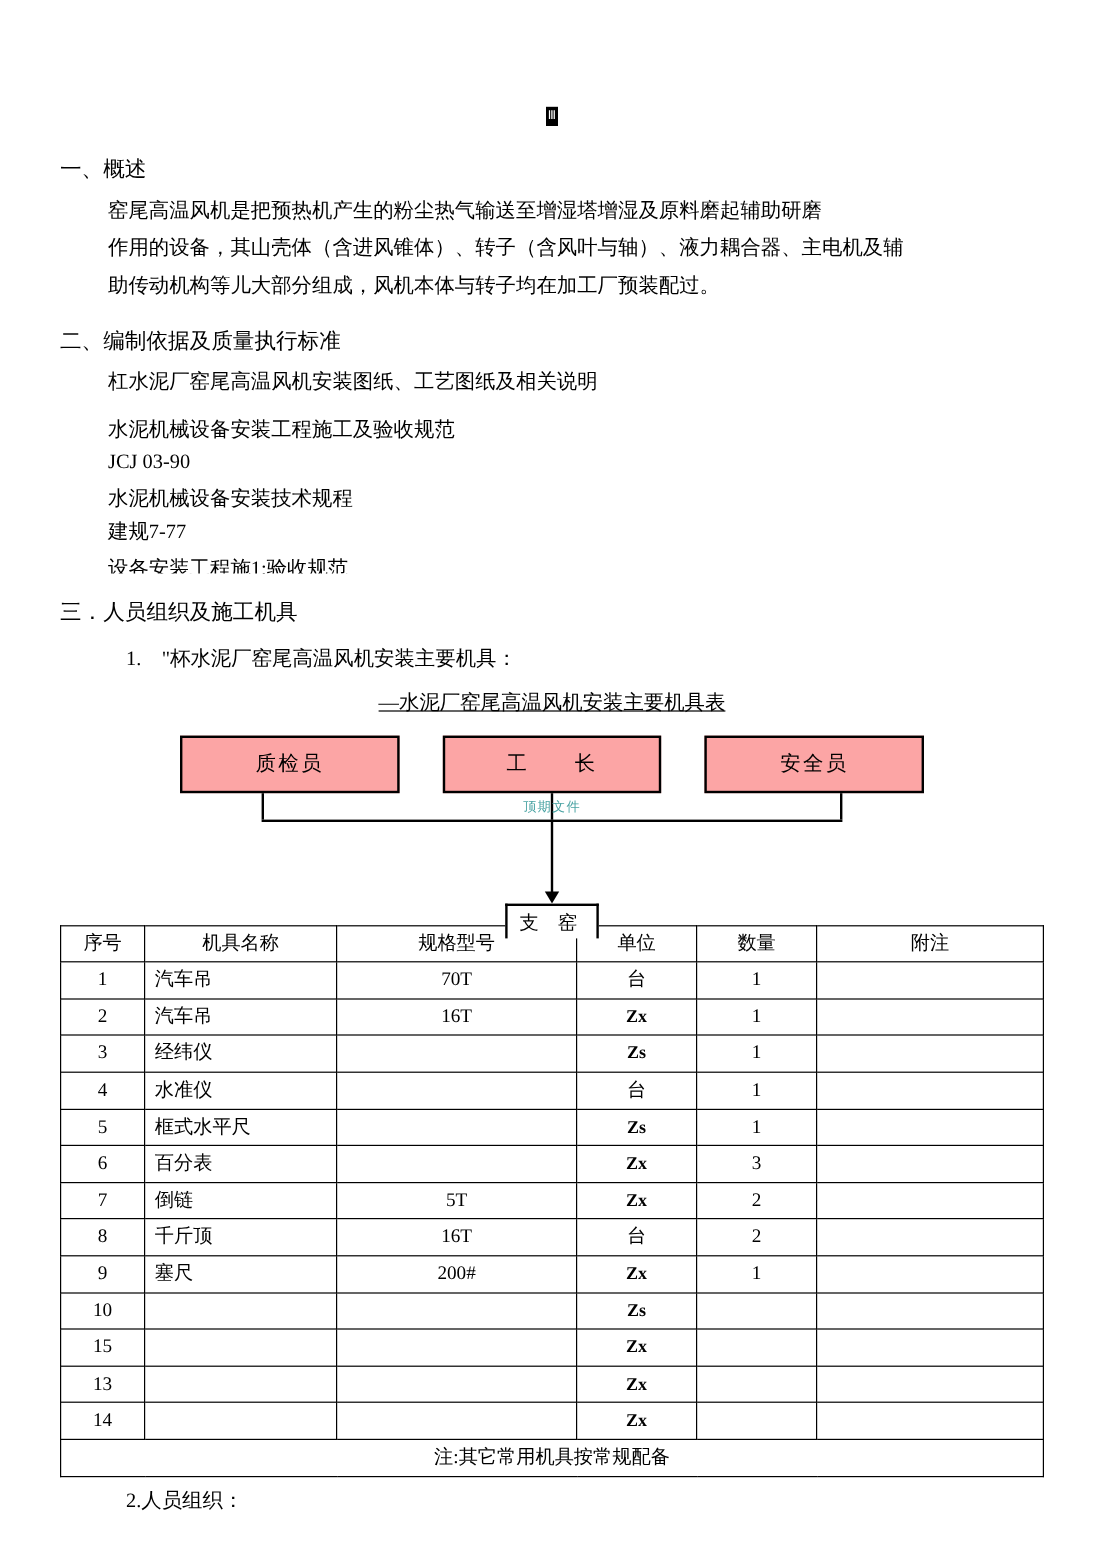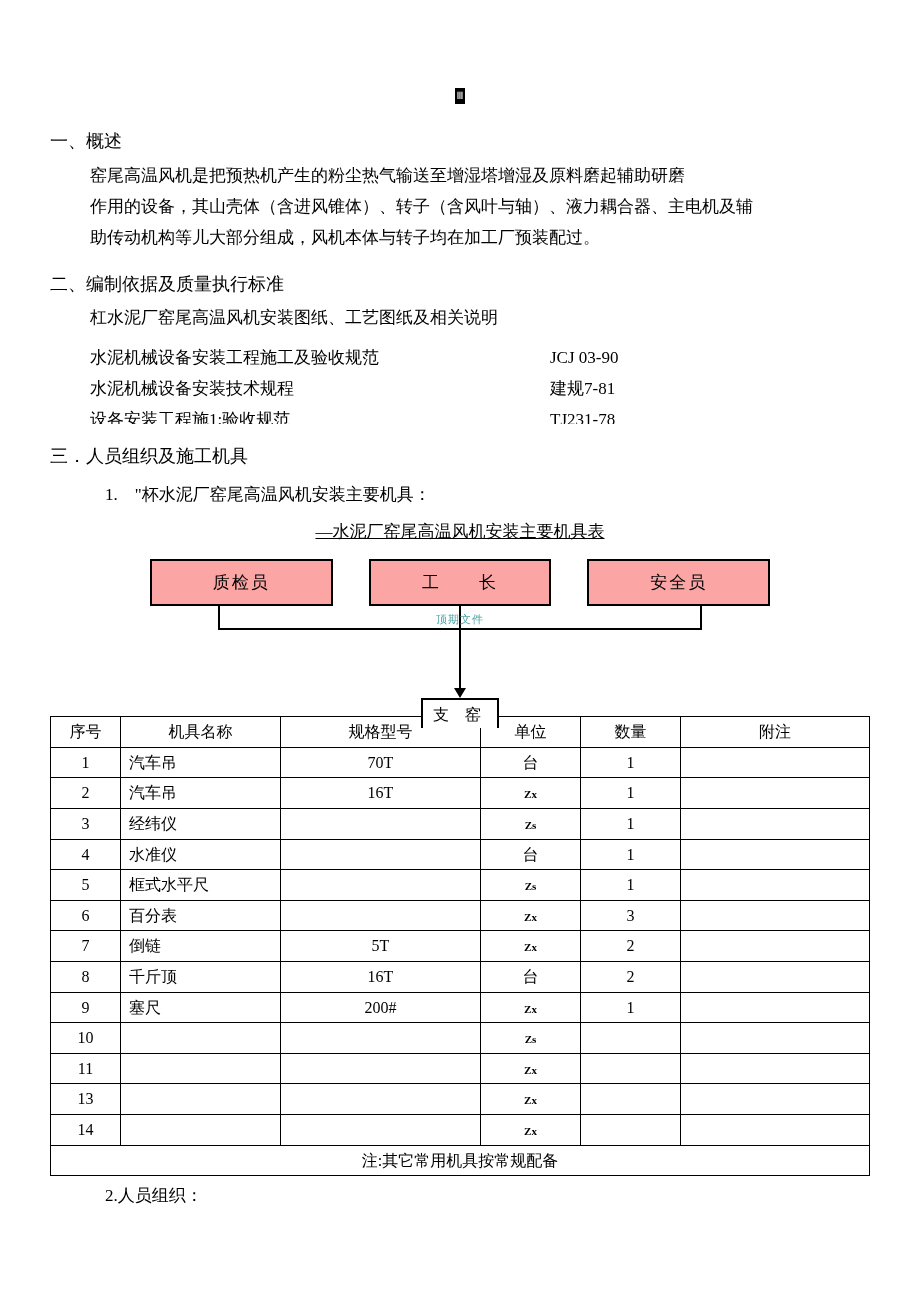--- a/index.html
+++ b/index.html
@@ -30,20 +30,21 @@
     }
     .indent1 { margin-left: 40px; }
     .para { margin-bottom: 4px; }
     .standards {
       margin-left: 40px;
       margin-top: 12px;
     }
     .std-row {
       display: flex;
       margin-bottom: 4px;
+      flex-direction: column;
     }
     .std-name { width: 460px; }
     .std-code { }
     .truncated { overflow: hidden; white-space: nowrap; }
     .sub-item {
       margin-left: 55px;
       margin-top: 10px;
       margin-bottom: 10px;
     }
     .table-title {
@@ -152,21 +153,21 @@
       vertical-align: middle;
     }
     table.equip th { font-weight: normal; }
     table.equip td.name { text-align: left; padding-left: 8px; }
     .col-seq { width: 70px; }
     .col-name { width: 160px; }
     .col-spec { width: 200px; }
     .col-unit { width: 100px; }
     .col-qty { width: 100px; }
     .col-note { width: auto; }
-    .tiny-unit { font-size: 11px; font-weight: bold; }
+    .tiny-unit { font-size: 15px; font-weight: bold; }
     .table-note td {
       text-align: left;
       padding-left: 90px;
     }
     .bottom-item {
       margin-left: 55px;
       margin-top: 6px;
     }
   </style>
 </head>
@@ -183,21 +184,21 @@
 
 <div class="section-heading">二、编制依据及质量执行标准</div>
 <div class="indent1 para">杠水泥厂窑尾高温风机安装图纸、工艺图纸及相关说明</div>
 <div class="standards">
   <div class="std-row">
     <div class="std-name">水泥机械设备安装工程施工及验收规范</div>
     <div class="std-code">JCJ 03-90</div>
   </div>
   <div class="std-row">
     <div class="std-name">水泥机械设备安装技术规程</div>
-    <div class="std-code">建规7-81</div>
+    <div class="std-code">建规7-77</div>
   </div>
   <div class="std-row truncated" style="max-height:18px;">
     <div class="std-name">设各安装工程施1:验收规范</div>
     <div class="std-code">TJ231-78</div>
   </div>
 </div>
 
 <div class="section-heading">三．人员组织及施工机具</div>
 <div class="sub-item">1.　"杯水泥厂窑尾高温风机安装主要机具：</div>
 
@@ -315,21 +316,21 @@
       </tr>
       <tr>
         <td>10</td>
         <td class="name"></td>
         <td></td>
         <td><span class="tiny-unit">Zs</span></td>
         <td></td>
         <td></td>
       </tr>
       <tr>
-        <td>11</td>
+        <td>15</td>
         <td class="name"></td>
         <td></td>
         <td><span class="tiny-unit">Zx</span></td>
         <td></td>
         <td></td>
       </tr>
       <tr>
         <td>13</td>
         <td class="name"></td>
         <td></td>

